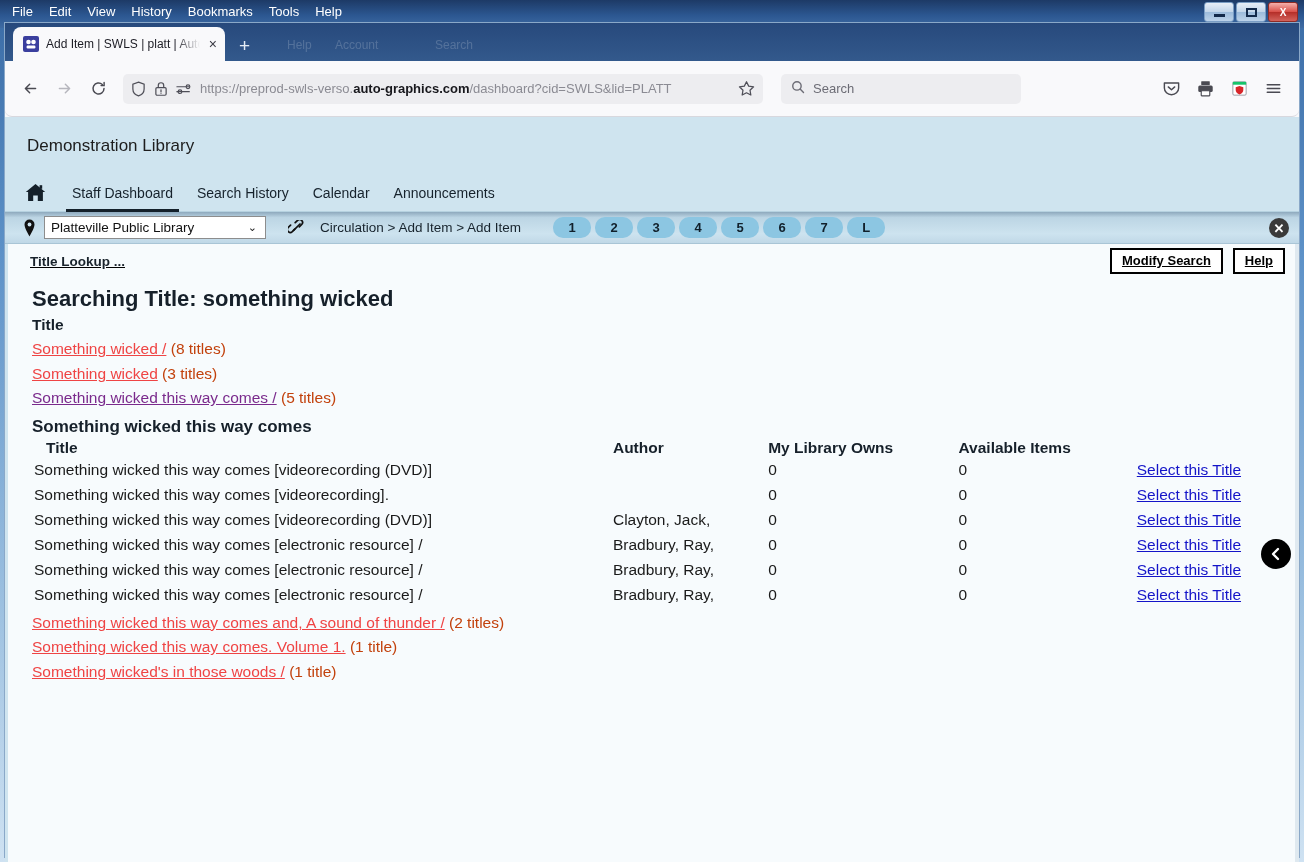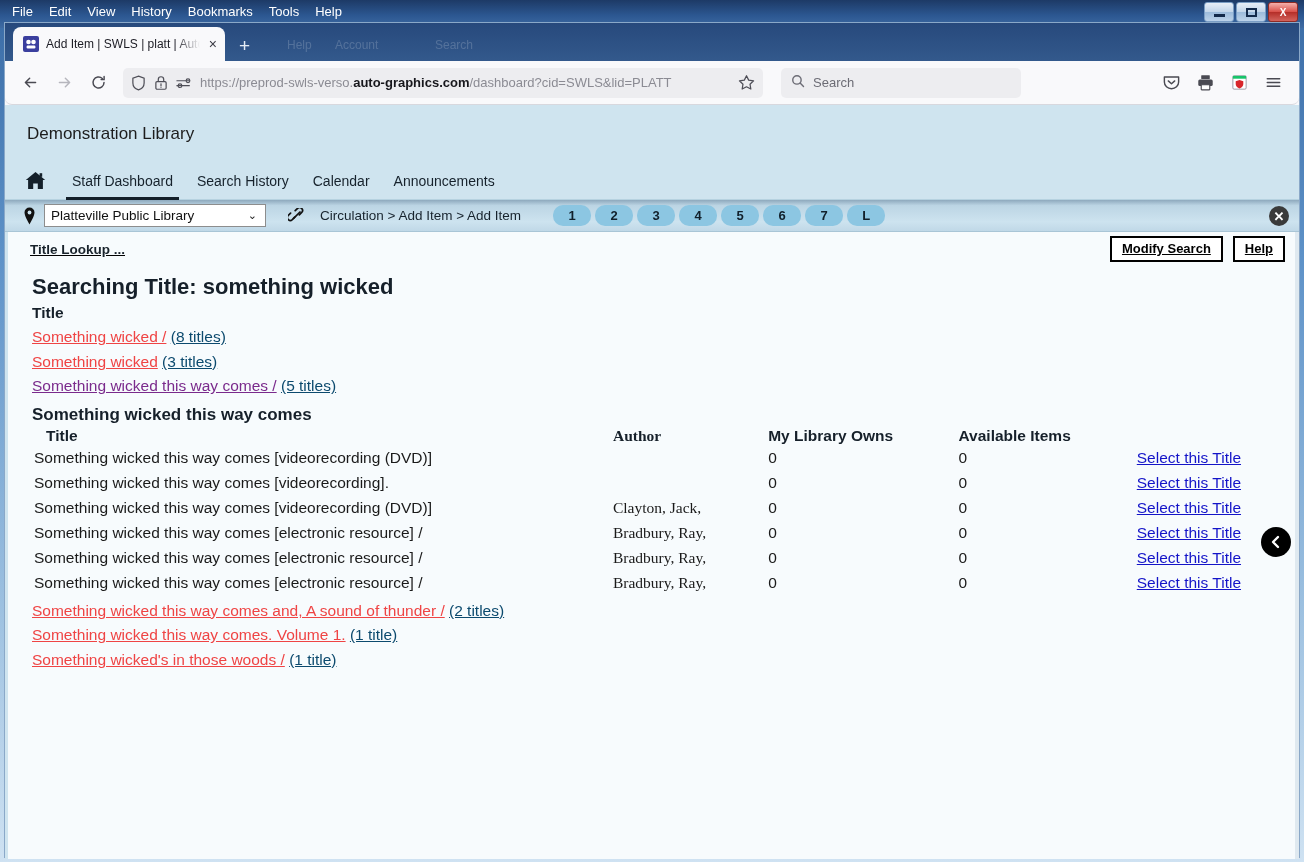--- a/index.html
+++ b/index.html
@@ -94,21 +94,21 @@
   #newtab-btn {
     margin-left: 14px; margin-bottom: 6px;
     font-size: 19px; color: #e5ecf5; line-height: 1; cursor:pointer;
   }
   .ghost-tab {
     position:absolute; bottom: 9px; font-size: 12px;
     color: rgba(255,255,255,0.18);
   }
 
   #navbar {
-    height: 44px; background: #f9f9fb;
+    height: 56px; background: #f9f9fb;
     display:flex; align-items:center; padding: 0 10px; gap: 4px;
     border-bottom: 1px solid #d8d8de;
     border-radius: 7px;
   }
   .nav-btn {
     width: 30px; height:30px; display:flex; align-items:center; justify-content:center;
     color: #4a4a52; font-size: 17px; border-radius: 4px; cursor:pointer;
   }
   .nav-btn.disabled { color: #b6b6bd; }
   #urlbar {
@@ -270,35 +270,35 @@
     font-size: 13px; color:#000; font-weight:bold;
     padding: 4px 10px; cursor:pointer; line-height:1.05;
   }
 
   #results { padding: 8px 0 0 24px; }
   #searching-head { font-size: 22px; font-weight:bold; color:#16202a; margin-bottom: 4px; }
   #col-title-head { font-size: 15.5px; font-weight:bold; color:#16202a; margin-bottom: 3px; }
   .res-row { font-size: 15.5px; color:#1a1a1a; line-height: 24.6px; white-space: nowrap; }
   .res-link { color:#ef4444; text-decoration: underline; cursor:pointer; }
   .res-link.visited { color:#7a2a8c; }
-  .res-count { color:#0c4a6e;text-decoration:underline; }
+  .res-count { color:#c2410c; }
 
   #group-head { font-size: 17px; font-weight:bold; color:#16202a; margin: 6px 0 2px 0; }
 
   table#items { border-collapse: collapse; width: 1235px; table-layout: fixed; }
   table#items th {
     text-align:left; font-size: 15.5px; font-weight:bold; color:#16202a;
     padding: 0 0 4px 0;
   }
   table#items td {
     font-size: 15.5px; color:#1a1a1a; padding: 0; height: 25px;
     vertical-align: top; white-space: nowrap;
   }
   .c-title { width: 580px; padding-left: 2px !important; }
-  .c-author { width: 155px; font-family: Liberation Serif, serif; }
+  .c-author { width: 155px; }
   .c-owns { width: 190px; }
   .c-avail { width: 178px; }
   .c-select { width: 130px; }
   th.c-title { padding-left: 14px !important; }
   .sel-link { color:#1414c8; text-decoration:underline; cursor:pointer; }
 
   #after-table { padding-left: 24px; }
 
   
   #collapse-arrow {

